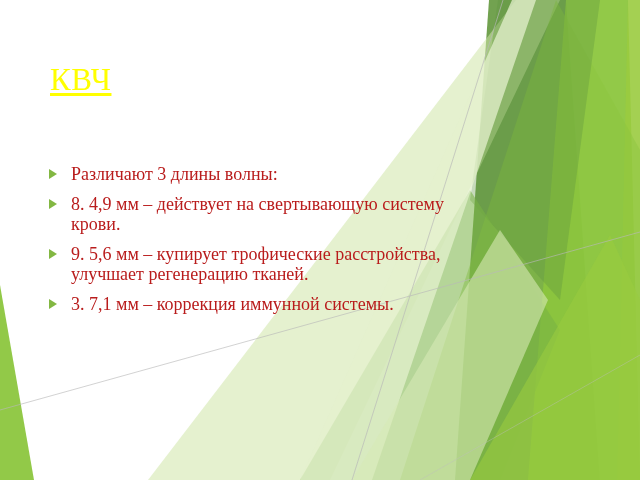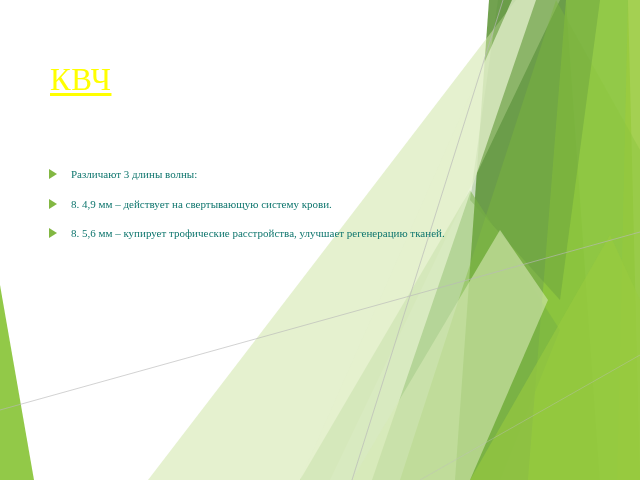--- a/index.html
+++ b/index.html
@@ -48,23 +48,23 @@
   #bullet-list {
     position: absolute;
     left: 47px;
     top: 148px;
     width: 420px;
   }
   .bullet-item {
     position: relative;
     padding-left: 24px;
     margin-bottom: 9px;
-    font-size: 11px;
+    font-size: 18px;
     line-height: 20.5px;
-    color: #0f766e;
+    color: #b91c1c;
   }
   .bullet-marker {
     position: absolute;
     left: 2px;
     top: 5px;
     width: 0;
     height: 0;
     border-left: 8px solid #82B742;
     border-top: 5.5px solid transparent;
     border-bottom: 5.5px solid transparent;
@@ -118,20 +118,24 @@
         <span class="bullet-text">Различают 3 длины волны:</span>
       </div>
 
       <div class="bullet-item">
         <span class="bullet-marker"></span>
         <span class="bullet-text">8. 4,9 мм – действует на свертывающую систему крови.</span>
       </div>
 
       <div class="bullet-item">
         <span class="bullet-marker"></span>
-        <span class="bullet-text">8. 5,6 мм – купирует трофические расстройства, улучшает регенерацию тканей.</span>
+        <span class="bullet-text">9. 5,6 мм – купирует трофические расстройства, улучшает регенерацию тканей.</span>
       </div>
 
+      <div class="bullet-item">
+        <span class="bullet-marker"></span>
+        <span class="bullet-text">3. 7,1 мм – коррекция иммунной системы.</span>
+      </div>
 
 
     </div>
   </div>
 </div>
 
 </body></html>

